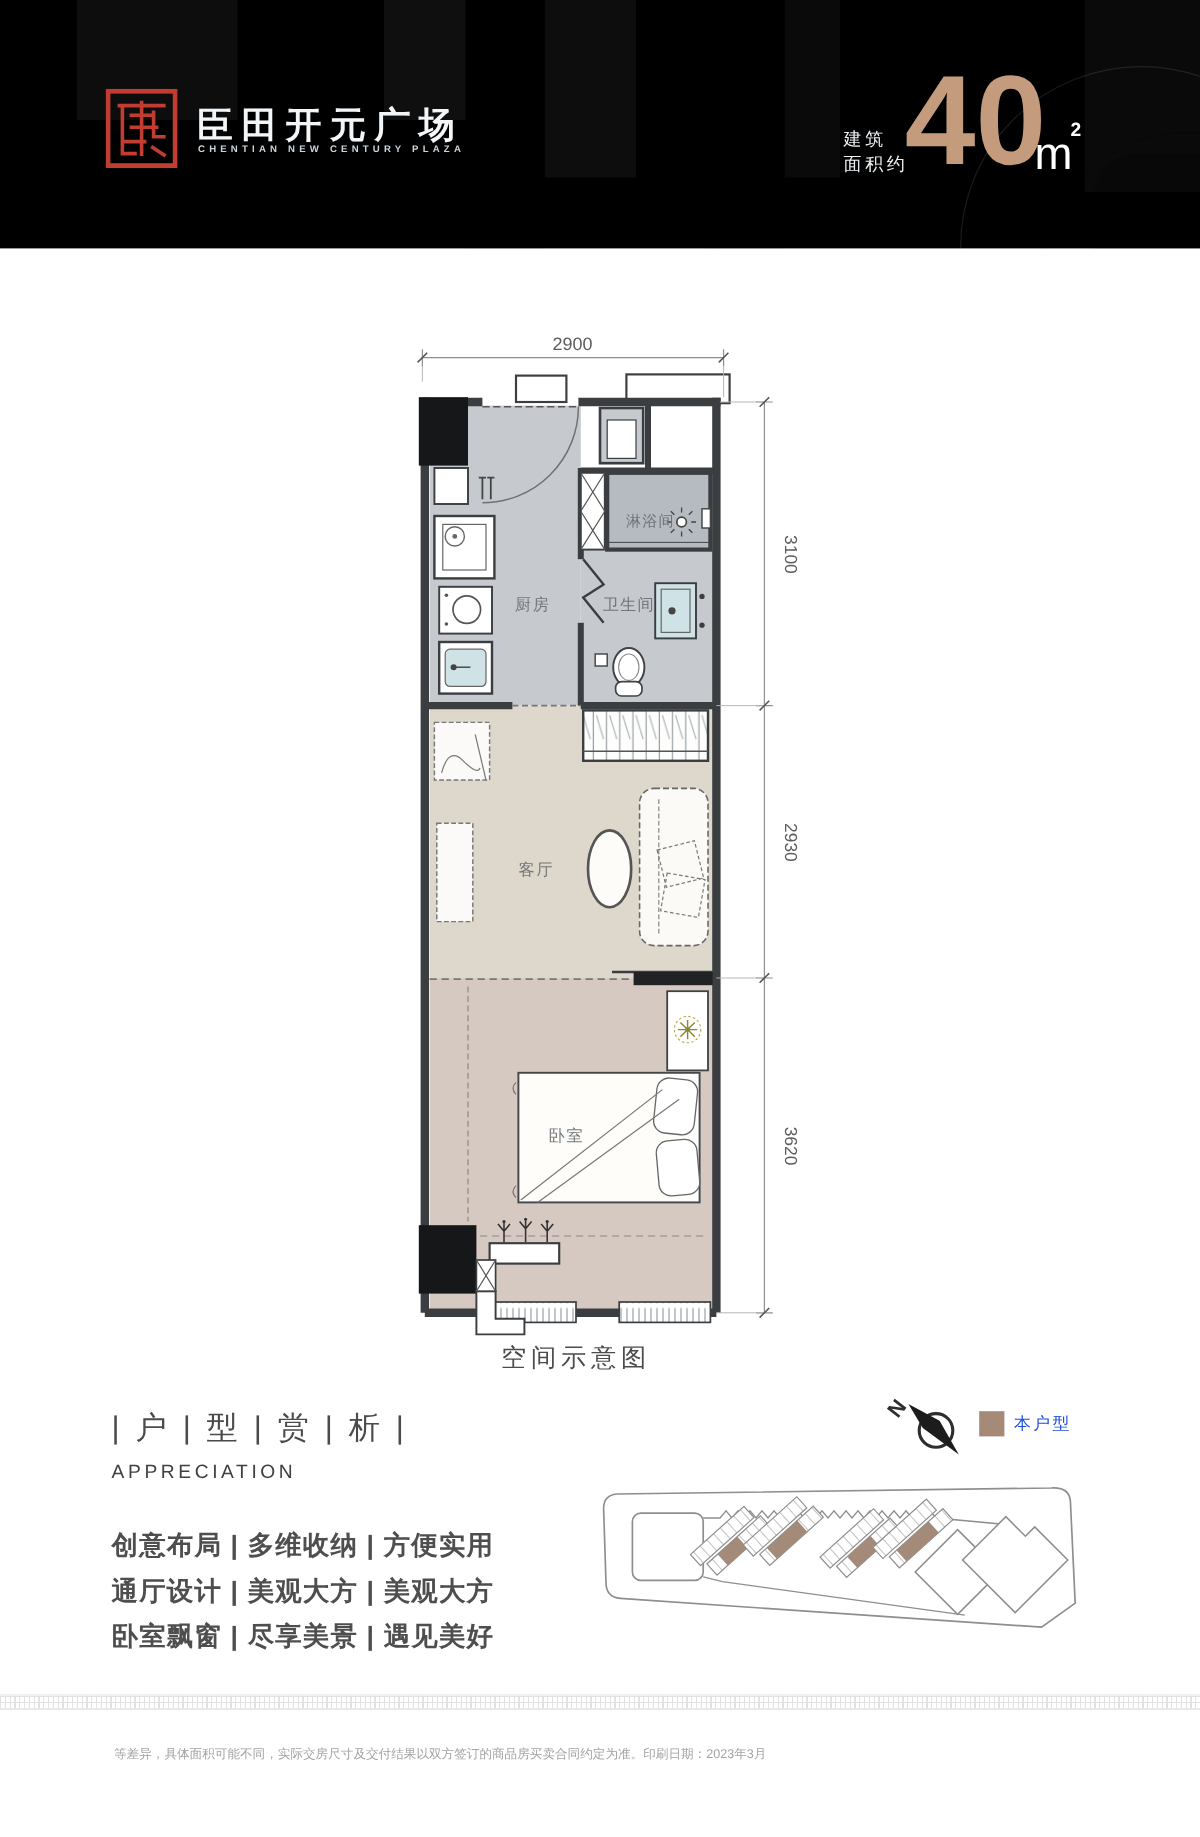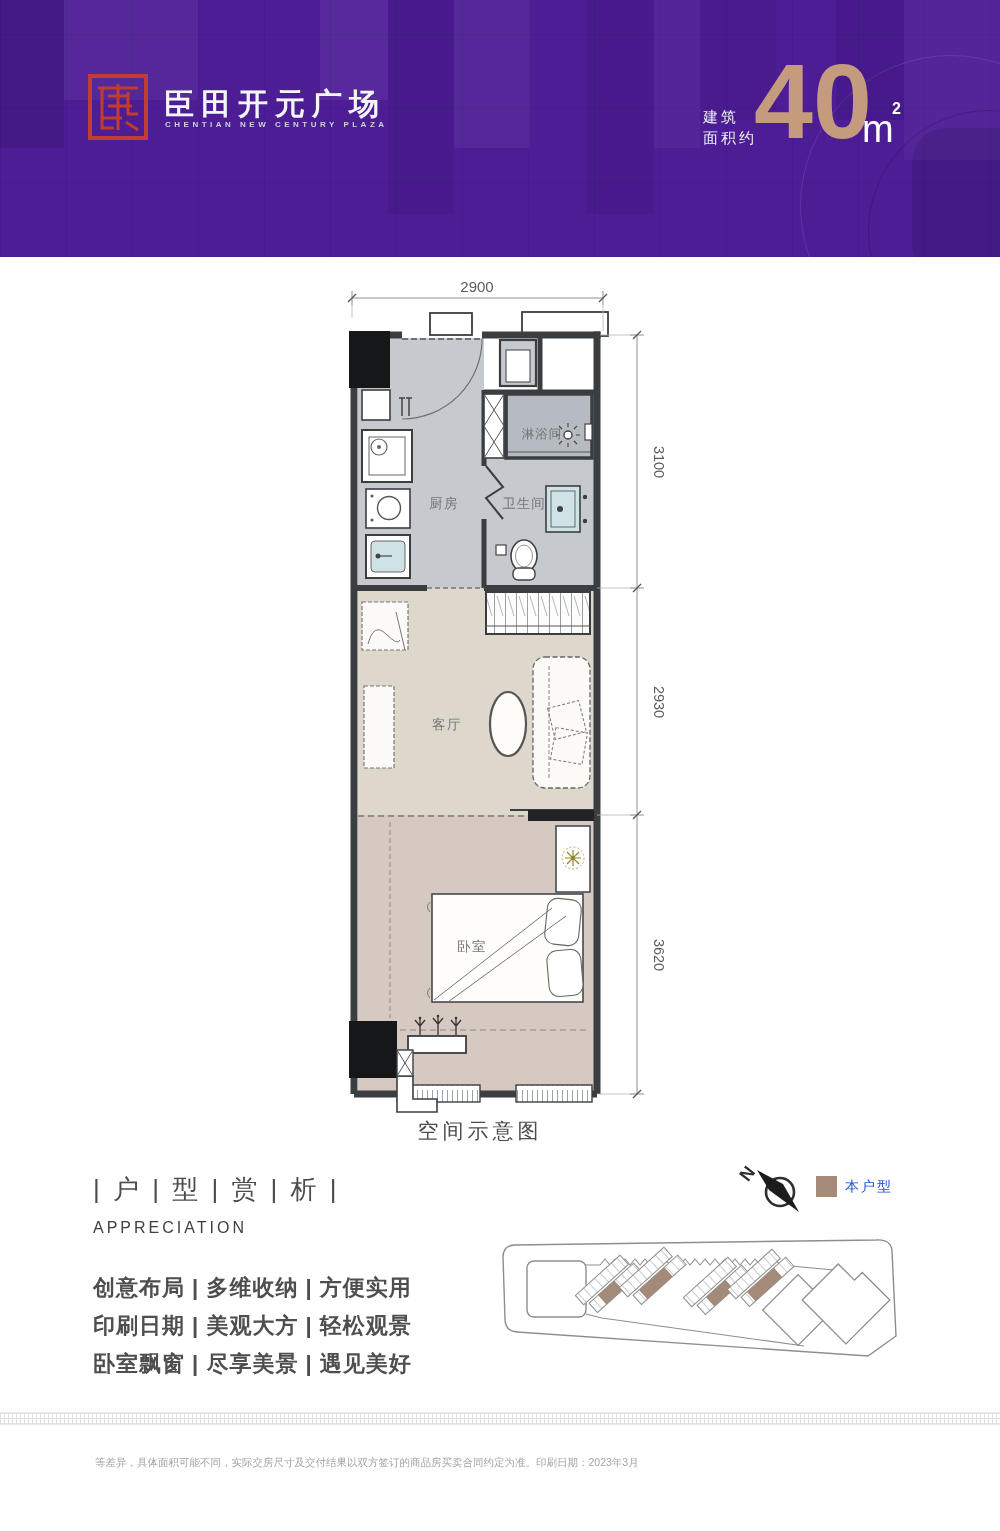--- a/index.html
+++ b/index.html
@@ -1,20 +1,20 @@
 <!DOCTYPE html>
 <html><head>
 <meta charset="utf-8">
 <style>
   html,body{margin:0;padding:0;background:#ffffff;}
   .page{position:relative;width:1000px;height:1531px;background:#ffffff;overflow:hidden;
         font-family:"Liberation Sans", sans-serif;}
 
   
-  .header{position:absolute;left:0;top:0;width:1000px;height:257px;background:#4c1d95;overflow:hidden;}
+  .header{position:absolute;left:0;top:0;width:1000px;height:207px;background:#000000;overflow:hidden;}
   .header::before{content:"";position:absolute;inset:0;
      background:
        repeating-linear-gradient(90deg, rgba(0,0,0,.10) 0 1px, transparent 1px 66px),
        repeating-linear-gradient(0deg, rgba(0,0,0,.08) 0 1px, transparent 1px 74px);
      opacity:.6;}
   .tile{position:absolute;}
   .curve{position:absolute;border:1px solid rgba(255,255,255,.10);border-radius:50%;}
   .panel{position:absolute;background:rgba(0,0,0,.10);border-radius:34px;}
   .logo-box{position:absolute;left:88px;top:74px;width:60px;height:66px;}
   .brand-cn{position:absolute;left:164px;top:84px;font-size:30px;font-weight:600;
@@ -276,21 +276,21 @@
     <text x="472" y="951" text-anchor="middle" font-size="13.5" fill="#70767a" letter-spacing="1.5">卧室</text>
 
     <text x="480" y="1138" text-anchor="middle" font-size="21" fill="#4c4c4c" letter-spacing="4">空间示意图</text>
   </svg>
 
   <div class="apprec">
     <div class="apprec-title">| 户 | 型 | 赏 | 析 |</div>
     <div class="apprec-sub">APPRECIATION</div>
     <div class="features">
       <div>创意布局 | 多维收纳 | 方便实用</div>
-      <div>印刷日期 | 美观大方 | 轻松观景</div>
+      <div>通厅设计 | 美观大方 | 美观大方</div>
       <div>卧室飘窗 | 尽享美景 | 遇见美好</div>
     </div>
   </div>
 
   <svg class="compass" viewBox="0 0 90 62">
     <text x="8" y="24" transform="rotate(-52 14 18)" font-size="18" font-weight="bold" fill="#2e2e2e">N</text>
     <circle cx="47" cy="36" r="14" fill="none" stroke="#2e2e2e" stroke-width="2.6"></circle>
     <polygon points="24,14 50,28 66,56 36,34" fill="#1c1c1c"></polygon>
   </svg>
   <div class="legend">

